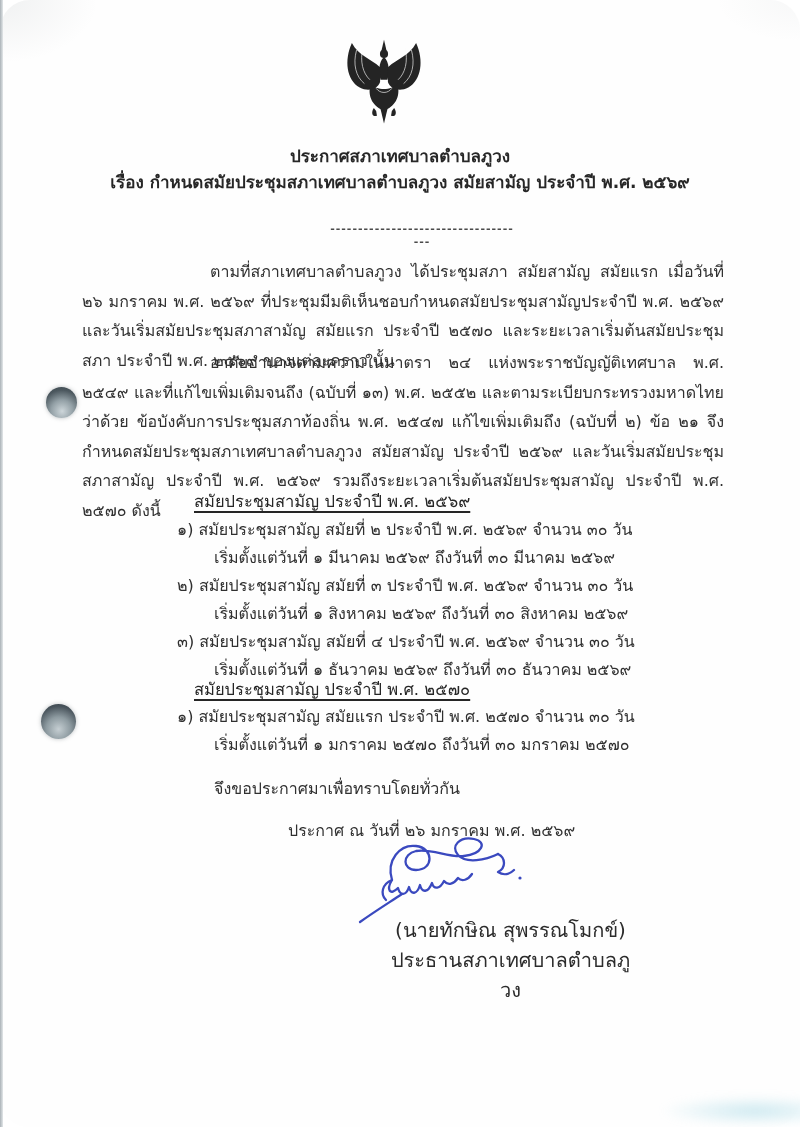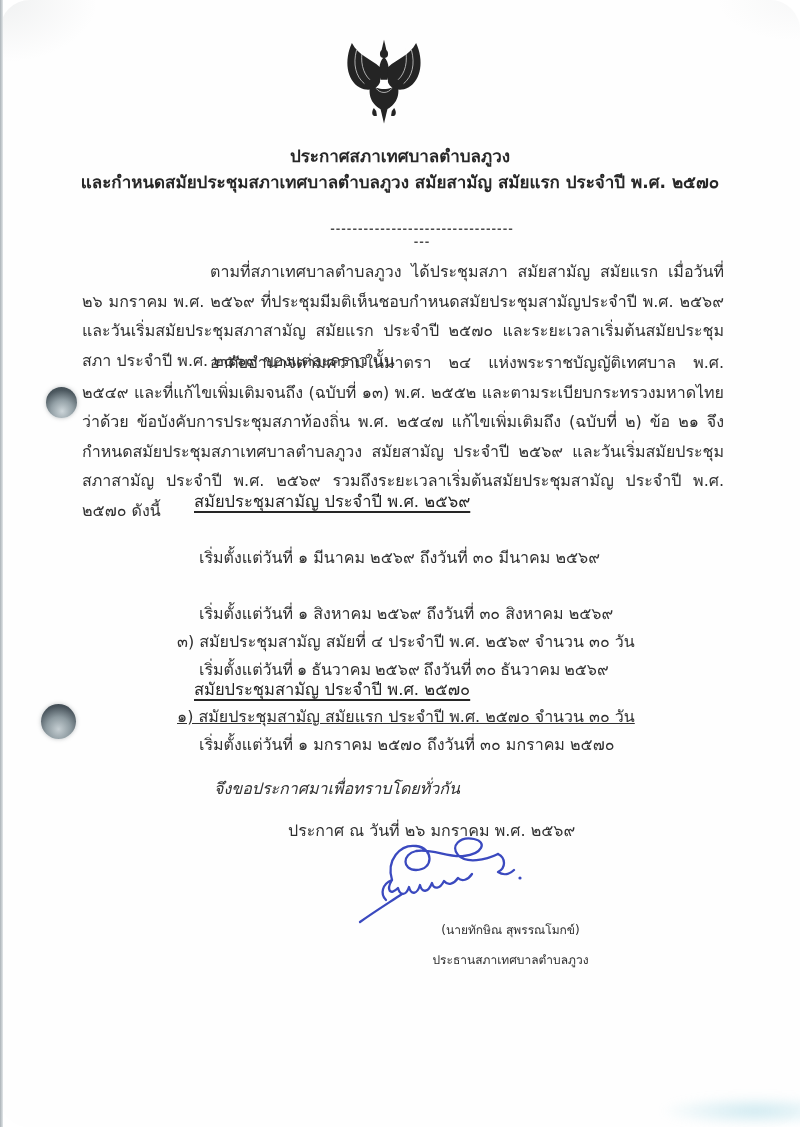--- a/index.html
+++ b/index.html
@@ -35,30 +35,30 @@
   .para{position:absolute;left:82px;width:642px;font-size:16px;line-height:29.5px;
     text-align:justify;color:#303030;text-indent:128px;}
   .p1{top:257px;}
   .p2{top:348px;}
   .sec-head{position:absolute;left:194px;font-size:16.5px;font-weight:normal;color:#262626;
     text-decoration:underline;text-underline-offset:4px;text-decoration-thickness:1.5px;}
   .sec1-head{top:488px;}
   .sec2-head{top:676px;}
   .item-line{position:absolute;font-size:16px;color:#303030;white-space:nowrap;}
   .l1{left:177px;}
-  .l2{left:199px;}
+  .l2{left:214px;}
   .i1a{top:517px;} .i1b{top:545px;}
   .i2a{top:573px;} .i2b{top:601px;}
-  .i3a{top:629px;} .i3b{top:657px;font-family:Liberation Serif, serif;}
-  .j1a{top:704px;text-decoration:underline;} .j1b{top:732px;}
-  .closing{position:absolute;left:214px;top:776px;font-size:16px;color:#303030;font-style:italic;}
+  .i3a{top:629px;} .i3b{top:657px;}
+  .j1a{top:704px;} .j1b{top:732px;}
+  .closing{position:absolute;left:214px;top:776px;font-size:16px;color:#303030;}
   .dateline{position:absolute;left:288px;top:818px;font-size:16px;color:#303030;}
   .sig-svg{position:absolute;left:356px;top:834px;width:185px;height:92px;}
   .sig-text{position:absolute;left:388px;top:915px;width:245px;text-align:center;
-    font-size:12px;line-height:30px;color:#2c2c2c;}
+    font-size:20px;line-height:30px;color:#2c2c2c;}
 </style>
 </head>
 <body>
 
 <div class="page">
 
   <div class="scan-edge-left"></div>
   <div class="scan-smudge"></div>
 
   <svg class="emblem" viewBox="0 0 120 120">
@@ -85,30 +85,32 @@
       <path d="M25 14 C20 32 24 48 35 57"></path>
       <path d="M33 12 C29 28 33 44 42 52"></path>
       <path d="M95 14 C100 32 96 48 85 57"></path>
       <path d="M87 12 C91 28 87 44 78 52"></path>
       <path d="M50 63 C55 70 65 70 70 63"></path>
     </g>
   </svg>
 
   <div class="title-block">
     <div>ประกาศสภาเทศบาลตำบลภูวง</div>
-    <div>และกำหนดสมัยประชุมสภาเทศบาลตำบลภูวง สมัยสามัญ สมัยแรก ประจำปี พ.ศ. ๒๕๗๐</div>
+    <div>เรื่อง กำหนดสมัยประชุมสภาเทศบาลตำบลภูวง สมัยสามัญ ประจำปี พ.ศ. ๒๕๖๙</div>
   </div>
 
   <div class="sep">------------------------------------</div>
 
   <div class="para p1">ตามที่สภาเทศบาลตำบลภูวง ได้ประชุมสภา สมัยสามัญ สมัยแรก เมื่อวันที่ ๒๖ มกราคม พ.ศ. ๒๕๖๙ ที่ประชุมมีมติเห็นชอบกำหนดสมัยประชุมสามัญประจำปี พ.ศ. ๒๕๖๙ และวันเริ่มสมัยประชุมสภาสามัญ สมัยแรก ประจำปี ๒๕๗๐ และระยะเวลาเริ่มต้นสมัยประชุมสภา ประจำปี พ.ศ. ๒๕๖๙ ของแต่ละคราว นั้น</div>
   <div class="para p2">อาศัยอำนาจตามความในมาตรา ๒๔ แห่งพระราชบัญญัติเทศบาล พ.ศ. ๒๕๔๙ และที่แก้ไขเพิ่มเติมจนถึง (ฉบับที่ ๑๓) พ.ศ. ๒๕๕๒ และตามระเบียบกระทรวงมหาดไทยว่าด้วย ข้อบังคับการประชุมสภาท้องถิ่น พ.ศ. ๒๕๔๗ แก้ไขเพิ่มเติมถึง (ฉบับที่ ๒) ข้อ ๒๑ จึงกำหนดสมัยประชุมสภาเทศบาลตำบลภูวง สมัยสามัญ ประจำปี ๒๕๖๙ และวันเริ่มสมัยประชุมสภาสามัญ ประจำปี พ.ศ. ๒๕๖๙ รวมถึงระยะเวลาเริ่มต้นสมัยประชุมสามัญ ประจำปี พ.ศ. ๒๕๗๐ ดังนี้</div>
 
   <div class="sec-head sec1-head">สมัยประชุมสามัญ ประจำปี พ.ศ. ๒๕๖๙</div>
+  <div class="item-line l1 i1a">๑) สมัยประชุมสามัญ สมัยที่ ๒ ประจำปี พ.ศ. ๒๕๖๙ จำนวน ๓๐ วัน</div>
   <div class="item-line l2 i1b">เริ่มตั้งแต่วันที่ ๑ มีนาคม ๒๕๖๙ ถึงวันที่ ๓๐ มีนาคม ๒๕๖๙</div>
+  <div class="item-line l1 i2a">๒) สมัยประชุมสามัญ สมัยที่ ๓ ประจำปี พ.ศ. ๒๕๖๙ จำนวน ๓๐ วัน</div>
   <div class="item-line l2 i2b">เริ่มตั้งแต่วันที่ ๑ สิงหาคม ๒๕๖๙ ถึงวันที่ ๓๐ สิงหาคม ๒๕๖๙</div>
   <div class="item-line l1 i3a">๓) สมัยประชุมสามัญ สมัยที่ ๔ ประจำปี พ.ศ. ๒๕๖๙ จำนวน ๓๐ วัน</div>
   <div class="item-line l2 i3b">เริ่มตั้งแต่วันที่ ๑ ธันวาคม ๒๕๖๙ ถึงวันที่ ๓๐ ธันวาคม ๒๕๖๙</div>
 
   <div class="sec-head sec2-head">สมัยประชุมสามัญ ประจำปี พ.ศ. ๒๕๗๐</div>
   <div class="item-line l1 j1a">๑) สมัยประชุมสามัญ สมัยแรก ประจำปี พ.ศ. ๒๕๗๐ จำนวน ๓๐ วัน</div>
   <div class="item-line l2 j1b">เริ่มตั้งแต่วันที่ ๑ มกราคม ๒๕๗๐ ถึงวันที่ ๓๐ มกราคม ๒๕๗๐</div>
 
   <div class="closing">จึงขอประกาศมาเพื่อทราบโดยทั่วกัน</div>
   <div class="dateline">ประกาศ ณ วันที่ ๒๖ มกราคม พ.ศ. ๒๕๖๙</div>

